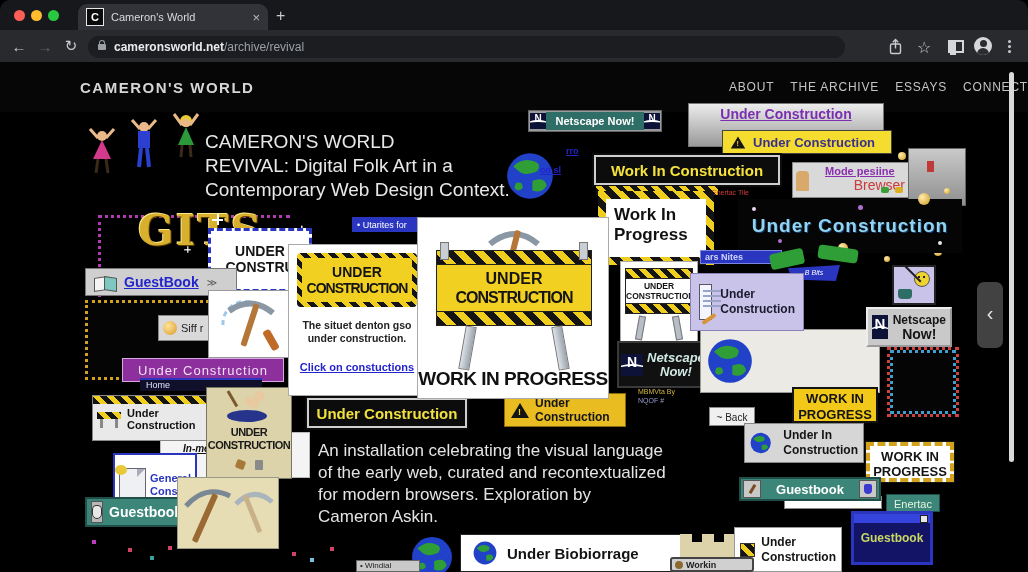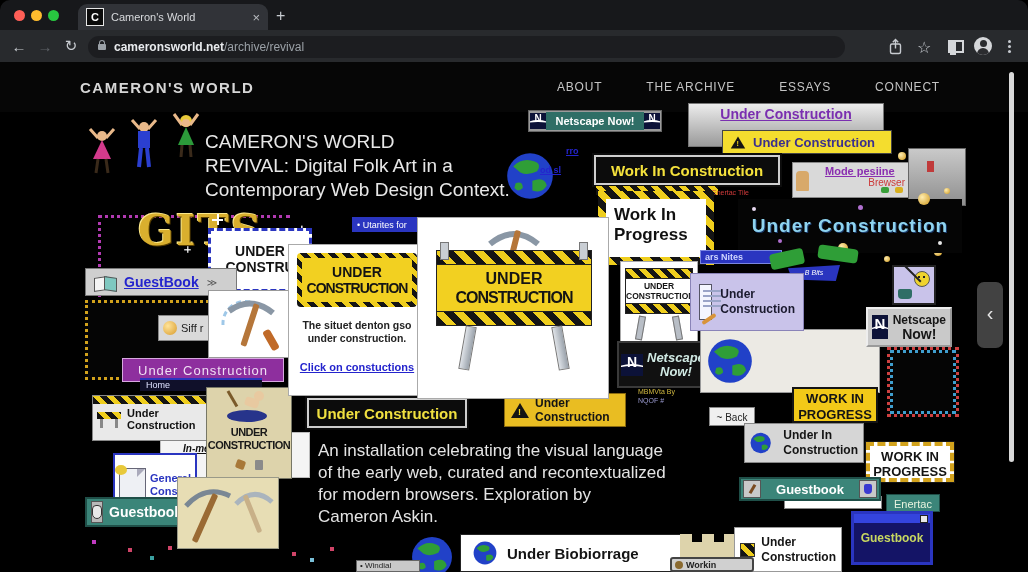--- a/index.html
+++ b/index.html
@@ -26,21 +26,21 @@
   .tabtitle{color:#d8dadd;font-size:11px;margin-left:7px;flex:1;white-space:nowrap;overflow:hidden;}
   .toolbar{left:0;top:30px;width:1028px;height:32px;background:#282a2d;display:flex;align-items:center;}
   .cicon{color:#9aa0a6;font-size:15px;width:26px;text-align:center;cursor:default;}
   .pill{position:absolute;left:88px;top:36px;width:757px;height:22px;background:#1c1d20;border-radius:12px;display:flex;align-items:center;padding:0 10px;box-sizing:border-box;font-size:12px;}
   .lock{width:8px;height:6px;background:#9aa0a6;border-radius:1px;position:relative;margin-right:8px;}
   .lock::before{content:"";position:absolute;left:1px;top:-4px;width:4px;height:3px;border:1.5px solid #9aa0a6;border-bottom:none;border-radius:3px 3px 0 0;}
   .menudots{width:3px;height:3px;border-radius:50%;background:#c7cbd0;box-shadow:0 5px 0 #c7cbd0,0 10px 0 #c7cbd0;margin-top:-10px;}
   
   .siteheader{left:0;top:62px;width:1028px;height:50px;background:#060606;display:flex;align-items:center;}
   .logo{color:#d6d6d6;font-size:15px;letter-spacing:1.5px;font-weight:600;margin-left:80px;}
-  .nav{margin-left:auto;margin-right:88px;display:flex;gap:44px;}
+  .nav{margin-left:auto;display:flex;gap:16px;}
   .nav span{color:#c4c4c4;font-size:12px;letter-spacing:0.8px;cursor:pointer;}
   .hero{color:#e8e8e8;font-size:19px;line-height:24px;font-weight:500;}
   .desc{color:#e4e4e4;font-size:17px;line-height:22px;font-weight:500;}
 </style>
 </head>
 <body>
 
 <div id="screen">
 
   <div class="abs topbar">
@@ -156,21 +156,21 @@
 
   <div class="abs" style="left:594px;top:155px;width:186px;height:30px;background:#0c0c0c;border:2px solid #cfcfcf;outline:2px solid #0c0c0c;display:flex;align-items:center;justify-content:center;">
     <span style="color:#f5e23c;font-weight:bold;font-size:15px;">Work In Construction</span>
   </div>
   <div class="abs stripe-s" style="left:596px;top:186px;width:122px;height:9px;"></div>
   <span class="abs" style="left:712px;top:189px;font-size:7px;color:#d03a3a;">Enertac Tile</span>
 
   <div class="abs" style="left:792px;top:162px;width:118px;height:36px;background:#d9d9d9;border:1px solid #888;padding:2px 4px 0 20px;">
     <div style="position:absolute;left:3px;top:8px;width:13px;height:20px;background:#d8a96a;border-radius:4px 4px 1px 1px;"></div>
     <div style="color:#8a2fb0;font-weight:bold;font-size:11px;text-decoration:underline;padding-left:12px;">Mode pesiine</div>
-    <div style="font-size:10px;color:#cc3a3a;text-align:right;"><span>Brewser</span></div>
+    <div style="font-size:14px;color:#cc3a3a;text-align:right;"><span>Brewser</span></div>
     <div class="px" style="right:20px;bottom:4px;width:8px;height:6px;background:#3aa03a;border-radius:2px;"></div>
     <div class="px" style="right:6px;bottom:4px;width:8px;height:6px;background:#d8b020;border-radius:2px;"></div>
   </div>
 
   <div class="abs" style="left:908px;top:148px;width:58px;height:58px;background:linear-gradient(#c9c9c9,#8f8f8f);border:1px solid #666;">
     <div class="px" style="left:18px;top:12px;width:7px;height:11px;background:#c03a3a;"></div>
   </div>
   <div class="gold-dot" style="left:898px;top:152px;width:8px;height:8px;"></div>
   <div class="gold-dot" style="left:922px;top:204px;width:9px;height:9px;"></div>
   <div class="gold-dot" style="left:934px;top:248px;width:8px;height:8px;"></div>
@@ -314,20 +314,21 @@
       <div style="position:absolute;right:4px;top:-8px;width:7px;height:16px;background:#c9ced4;border:1px solid #777;"></div>
       <div class="stripe" style="height:13px;border:1px solid #222;"></div>
       <div class="ctr" style="background:#f2d021;border-left:1px solid #222;border-right:1px solid #222;font-weight:bold;font-size:16px;color:#141414;line-height:19px;padding:4px 0;">
         <div>UNDER</div>
         <div style="letter-spacing:-1px;">CONSTRUCTION</div>
       </div>
       <div class="stripe" style="height:13px;border:1px solid #222;"></div>
       <div style="position:absolute;left:26px;top:76px;width:9px;height:42px;background:linear-gradient(90deg,#dfe3e8,#9aa2ab);border:1px solid #777;transform:rotate(10deg);"></div>
       <div style="position:absolute;right:26px;top:76px;width:9px;height:42px;background:linear-gradient(90deg,#dfe3e8,#9aa2ab);border:1px solid #777;transform:rotate(-10deg);"></div>
     </div>
+    <div class="ctr b" style="position:absolute;left:0;bottom:8px;width:100%;font-size:19px;color:#111;letter-spacing:-0.5px;">WORK IN PROGRESS</div>
   </div>
 
   <div class="abs" style="left:620px;top:261px;width:78px;height:88px;background:#fff;border:1px solid #aaa;padding:6px 4px;">
     <div style="position:relative;">
       <div class="stripe-s" style="height:9px;border:1px solid #222;"></div>
       <div class="ctr b" style="font-size:8.5px;line-height:10px;color:#141414;border-left:1px solid #222;border-right:1px solid #222;padding:2px 0;">
         <div>UNDER</div>
         <div>CONSTRUCTION</div>
       </div>
       <div class="stripe-s" style="height:9px;border:1px solid #222;"></div>

